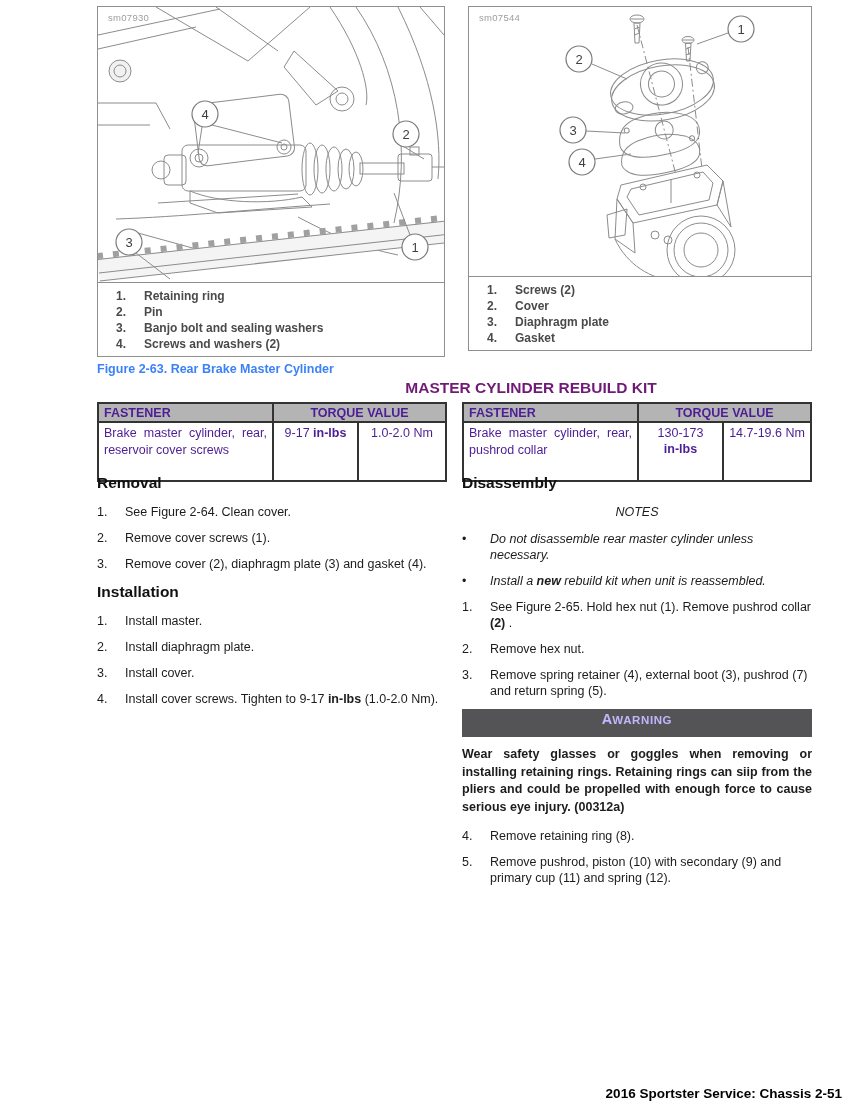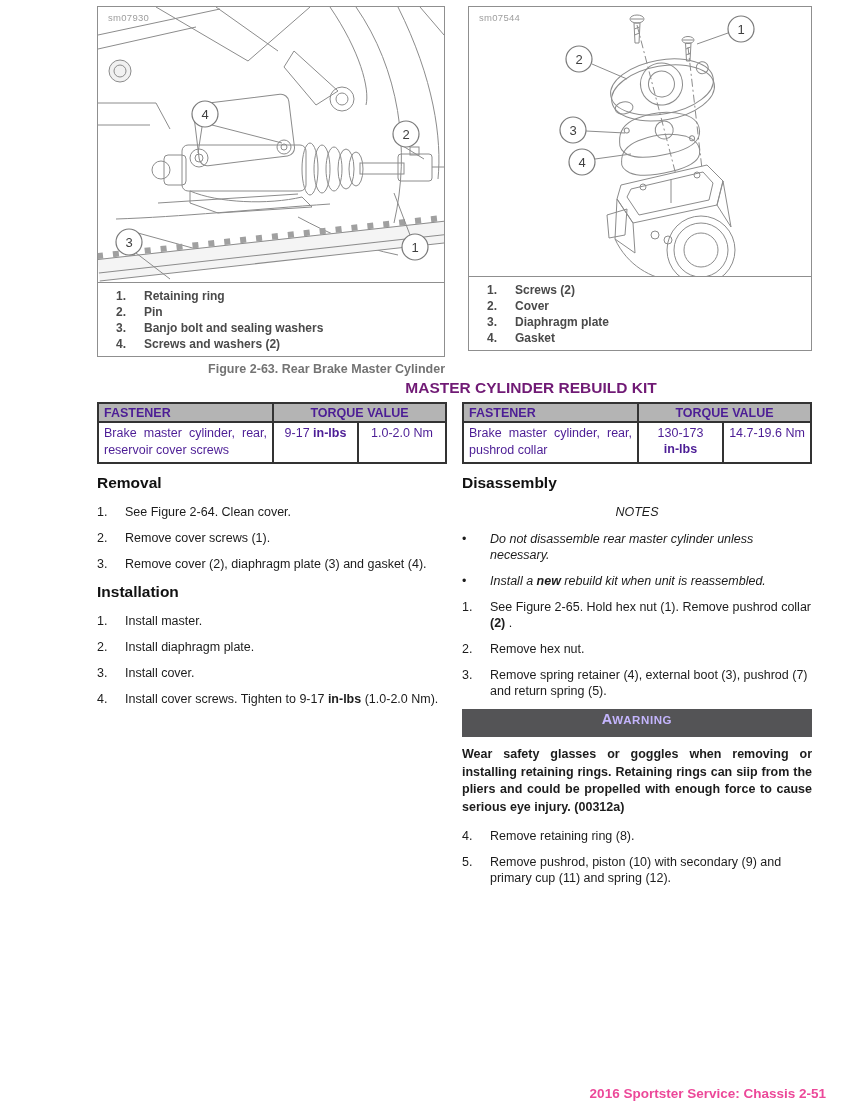--- a/index.html
+++ b/index.html
@@ -9,36 +9,36 @@
 
   
   .figure { position:absolute; border:1px solid #8f8f8f; background:#fff; }
   .fig-left  { left:97px;  top:6px; width:348px; height:351px; }
   .fig-right { left:468px; top:6px; width:344px; height:345px; }
   .fig-code { position:absolute; left:10px; top:5px; font-size:9.5px; color:#9e9e9e; letter-spacing:0.3px; }
   .fig-svg { position:absolute; left:0; top:0; }
   .fig-legend { position:absolute; left:0; right:0; bottom:0; border-top:1px solid #8f8f8f; background:#fff; padding:5px 4px 4px 18px; }
   .legend-row { display:flex; font-weight:bold; color:#4a4a4a; font-size:12px; line-height:16px; }
   .legend-row .num { flex:0 0 28px; }
-  .fig-caption { position:absolute; text-align:right; font-weight:bold; color:#737373; font-size:12.5px; }
+  .fig-caption { position:absolute; text-align:left; font-weight:bold; color:#3b82f6; font-size:12.5px; }
   .cap-left  { left:97px;  top:362px; width:348px; }
   .cap-right { left:468px; top:356px; width:344px; }
 
   
   .section-title { position:absolute; top:379px; left:531px; transform:translateX(-50%);
     white-space:nowrap; font-size:15.5px; font-weight:bold; color:#701a75; }
 
   
   .spec-table { position:absolute; top:402px; width:348px; border-collapse:collapse;
     font-size:12.5px; color:#4c1d95; table-layout:fixed; }
   .tbl-left { left:97px; } .tbl-right { left:462px; }
   .spec-table th, .spec-table td { border:2px solid #333; }
   .spec-table th { background:var(--header-bg,#b4b4b4); height:19px; font-size:12.5px; }
   .th-fastener { text-align:left; padding-left:5px; }
-  .cell-fastener { padding:2px 5px 3px 5px; vertical-align:top; height:30px; text-align:justify; line-height:1.35; }
+  .cell-fastener { padding:2px 5px 21px 5px; vertical-align:top; height:30px; text-align:justify; line-height:1.35; }
   .cell-torque { text-align:center; vertical-align:top; padding-top:3px; line-height:1.25; }
   .cell-torque .b { font-weight:bold; }
   .stacked span { display:block; }
 
   
   .col-text { position:absolute; top:473px; width:352px; font-size:12.5px; line-height:1.28; color:#1c1c1c; }
   .col-text-left { left:97px; } .col-text-right { left:462px; width:350px; }
   .section-h { font-size:15.5px; font-weight:bold; color:#111; margin:0 0 11px 0; }
   .section-h.mid { margin-top:4px; }
   .step { display:flex; margin-bottom:10px; }
@@ -48,21 +48,21 @@
   .notes-label { text-align:center; font-style:italic; margin:1px 0 11px 0; }
 
   
   .warn-band { background:var(--warn-bg,#545456); color:#c4b5fd; text-align:center;
     height:28px; line-height:20px; margin:9px 0 9px 0; }
   .warn-band .big  { font-size:14.5px; font-weight:bold; }
   .warn-band .rest { font-size:11.5px; font-weight:bold; letter-spacing:0.6px; }
   .warn-text { font-weight:bold; text-align:justify; line-height:1.42; margin-bottom:11px; }
 
   
-  .footer { position:absolute; top:1086px; right:31px; font-weight:bold; font-size:13.5px; color:#ec4899; }
+  .footer { position:absolute; top:1086px; right:15px; font-weight:bold; font-size:13.5px; color:#000000; }
 
   
   .ln { stroke:#8c8c8c; fill:none; stroke-width:1; }
   .callout circle { fill:#fff; stroke:#7a7a7a; stroke-width:1.2; }
   .callout text { fill:#3f3f3f; font-size:13px; font-family:"Liberation Sans",sans-serif; text-anchor:middle; }
 </style>
 </head>
 <body>
 
 <div class="page">

